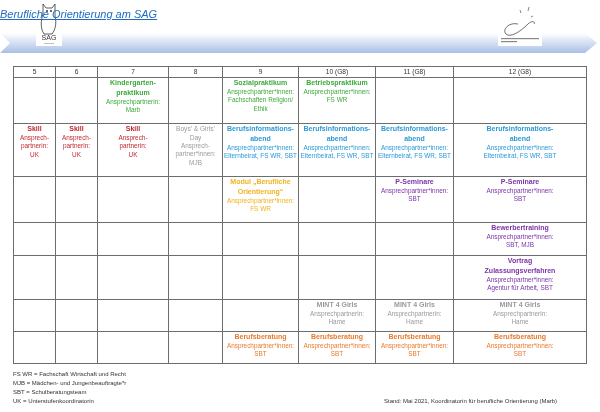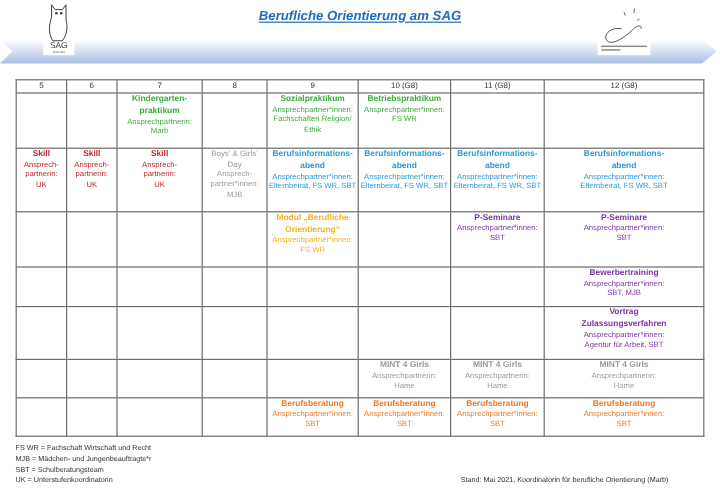--- a/index.html
+++ b/index.html
@@ -1,19 +1,19 @@
 <!DOCTYPE html>
 <html><head>
 <meta charset="utf-8">
 <style>
   html, body { margin:0; padding:0; background:#fff; }
   body { width:600px; height:412px; position:relative; overflow:hidden; font-family:"Liberation Sans", sans-serif; }
   .banner { position:absolute; left:0; top:31px; width:600px; height:24px; }
   .banner svg { display:block; }
-  .title { position:absolute; left:0; top:8px; width:600px; text-align:center; font-size:11px; font-style:italic; font-weight:bold; color:#1f6bbf; text-decoration:underline; }
+  .title { position:absolute; left:0; top:8px; width:600px; font-size:11px; font-style:italic; font-weight:normal; color:#1f6bbf; text-decoration:underline; }
   .logo-left { position:absolute; left:36px; top:2px; width:26px; height:44px; background:#fff; }
   .logo-right { position:absolute; left:498px; top:4px; width:44px; height:42px; background:#fff; }
   table.grid { position:absolute; left:13px; top:66px; width:573px; border-collapse:collapse; table-layout:fixed; }
   table.grid td, table.grid th { border:1px solid #6d6d6d; text-align:center; vertical-align:top; padding:0 1px; font-size:6.4px; line-height:8.4px; }
   table.grid th { font-weight:normal; color:#333; height:10px; line-height:10px; font-size:6.6px; }
   .t { font-weight:bold; font-size:7px; line-height:10px; }
   .green { color:#3daa3d; }
   .red { color:#c0282d; }
   .gray { color:#9a9a9a; }
   .blue { color:#2a9ad8; }

